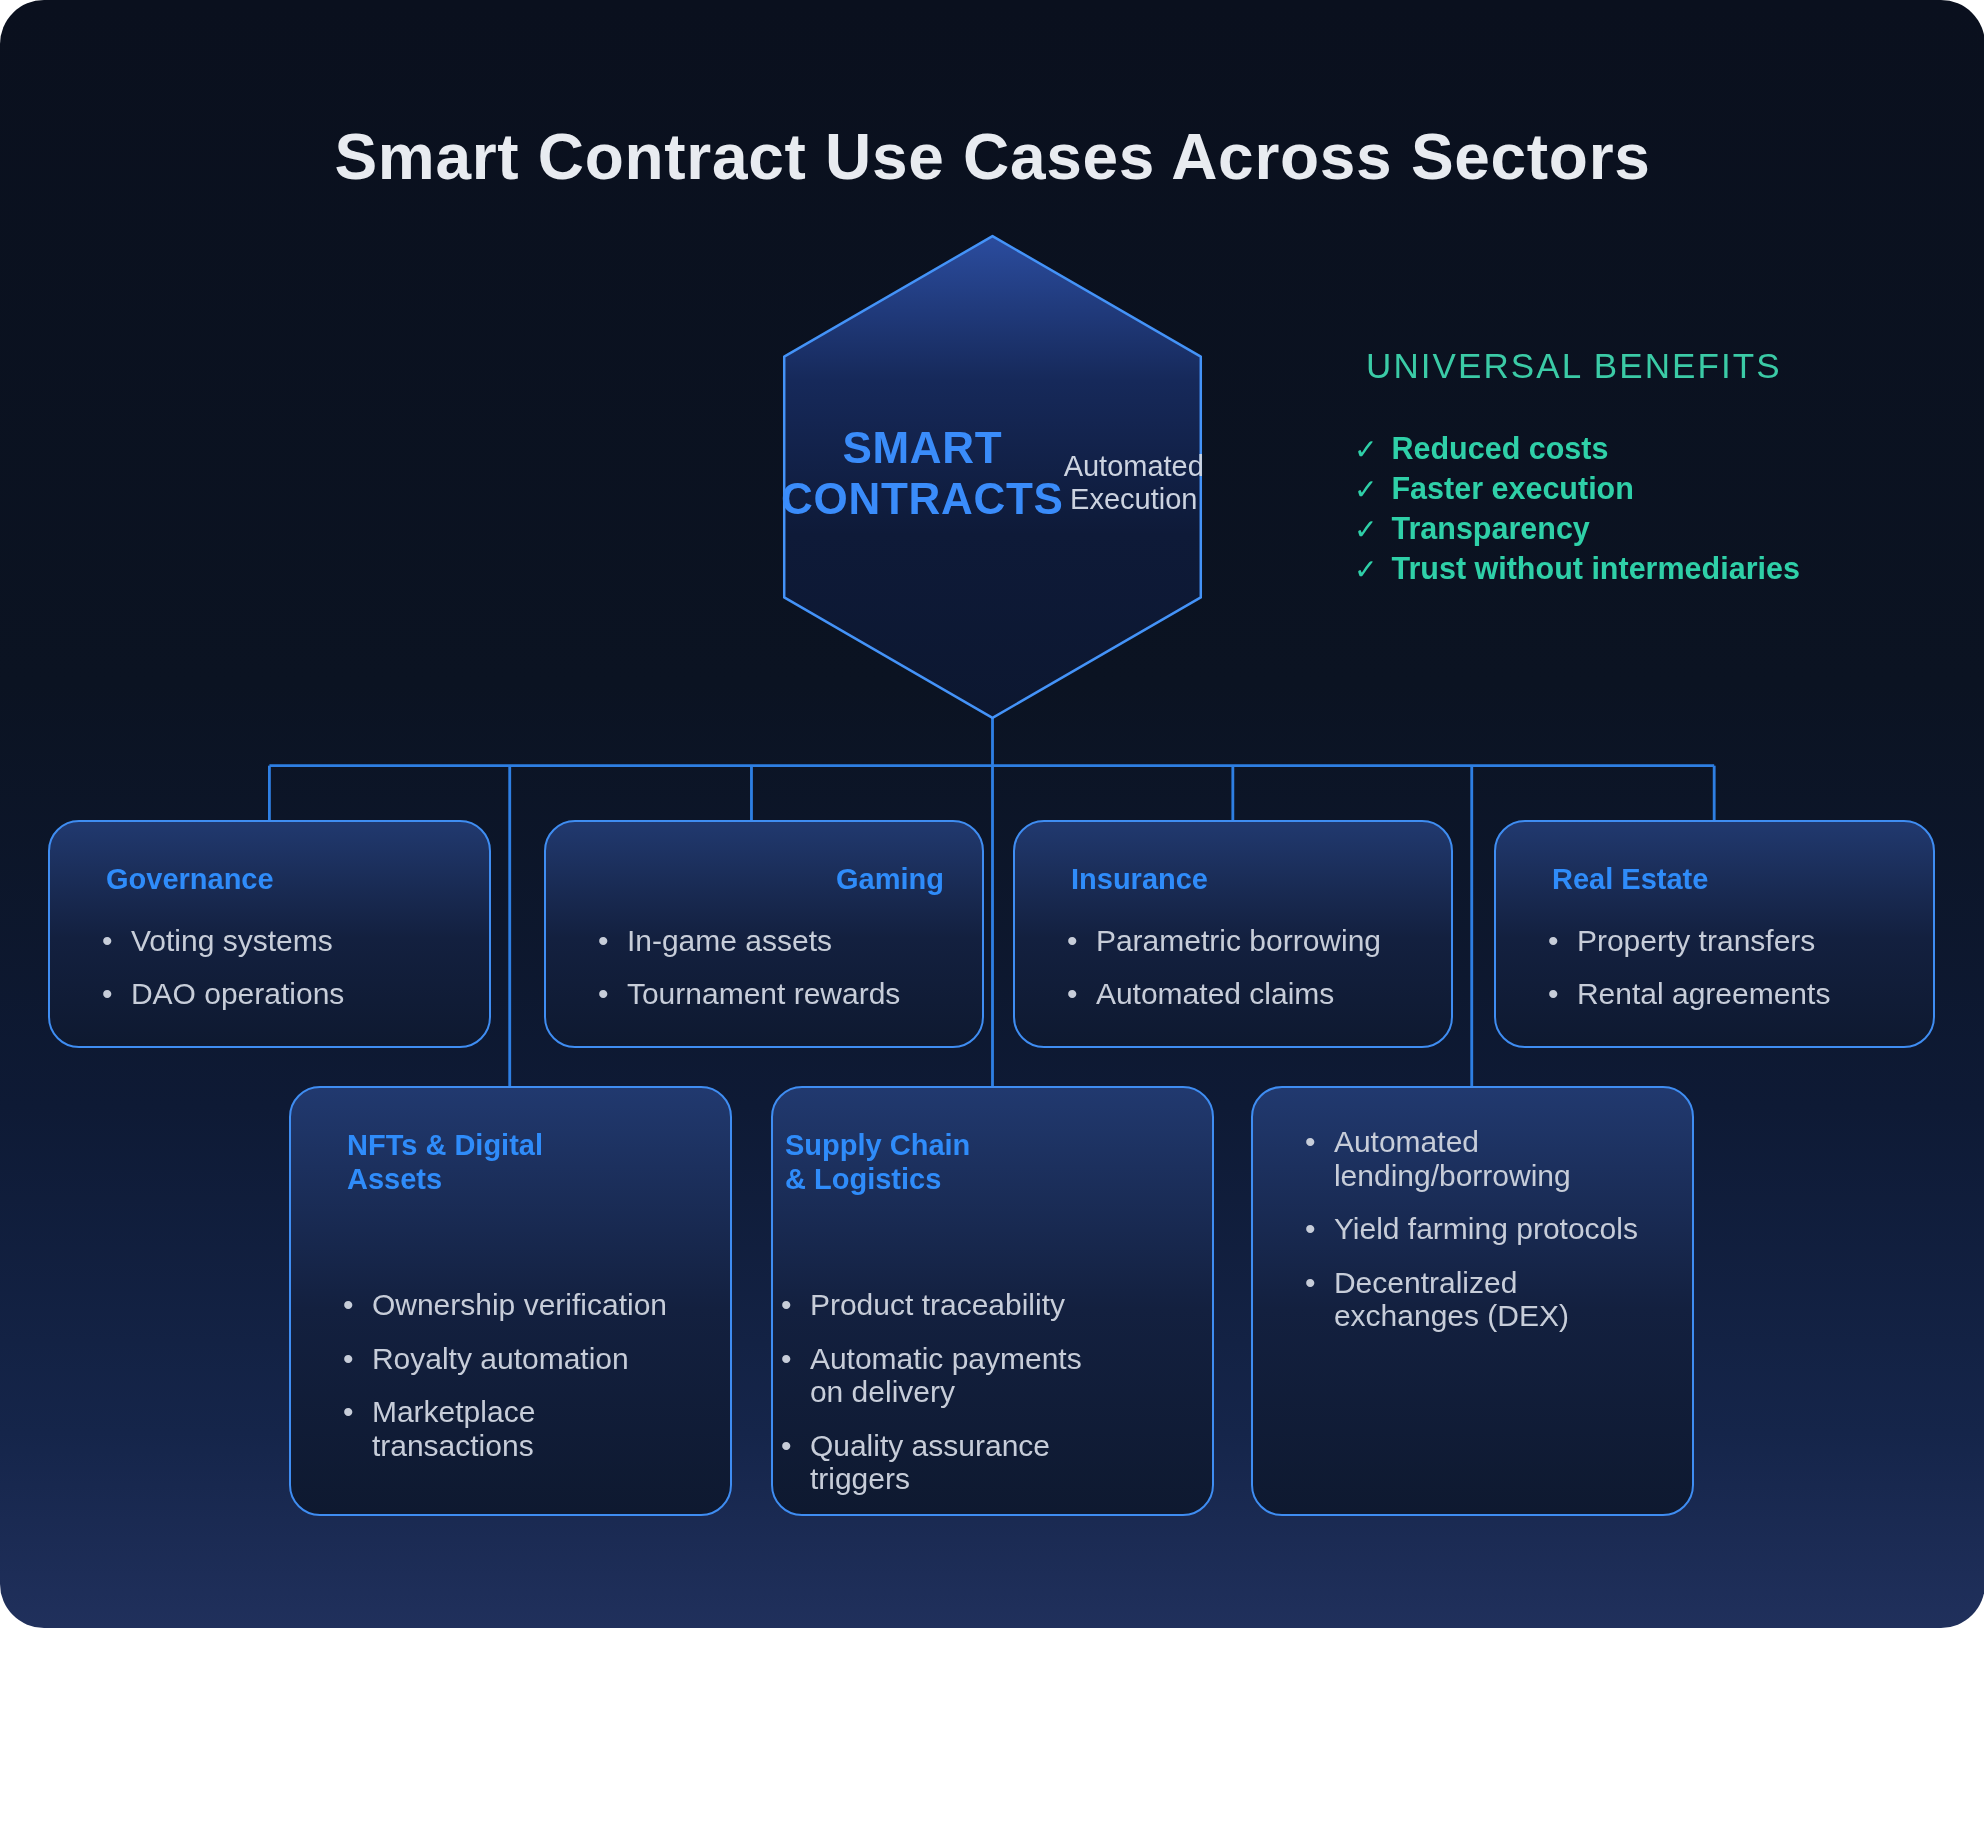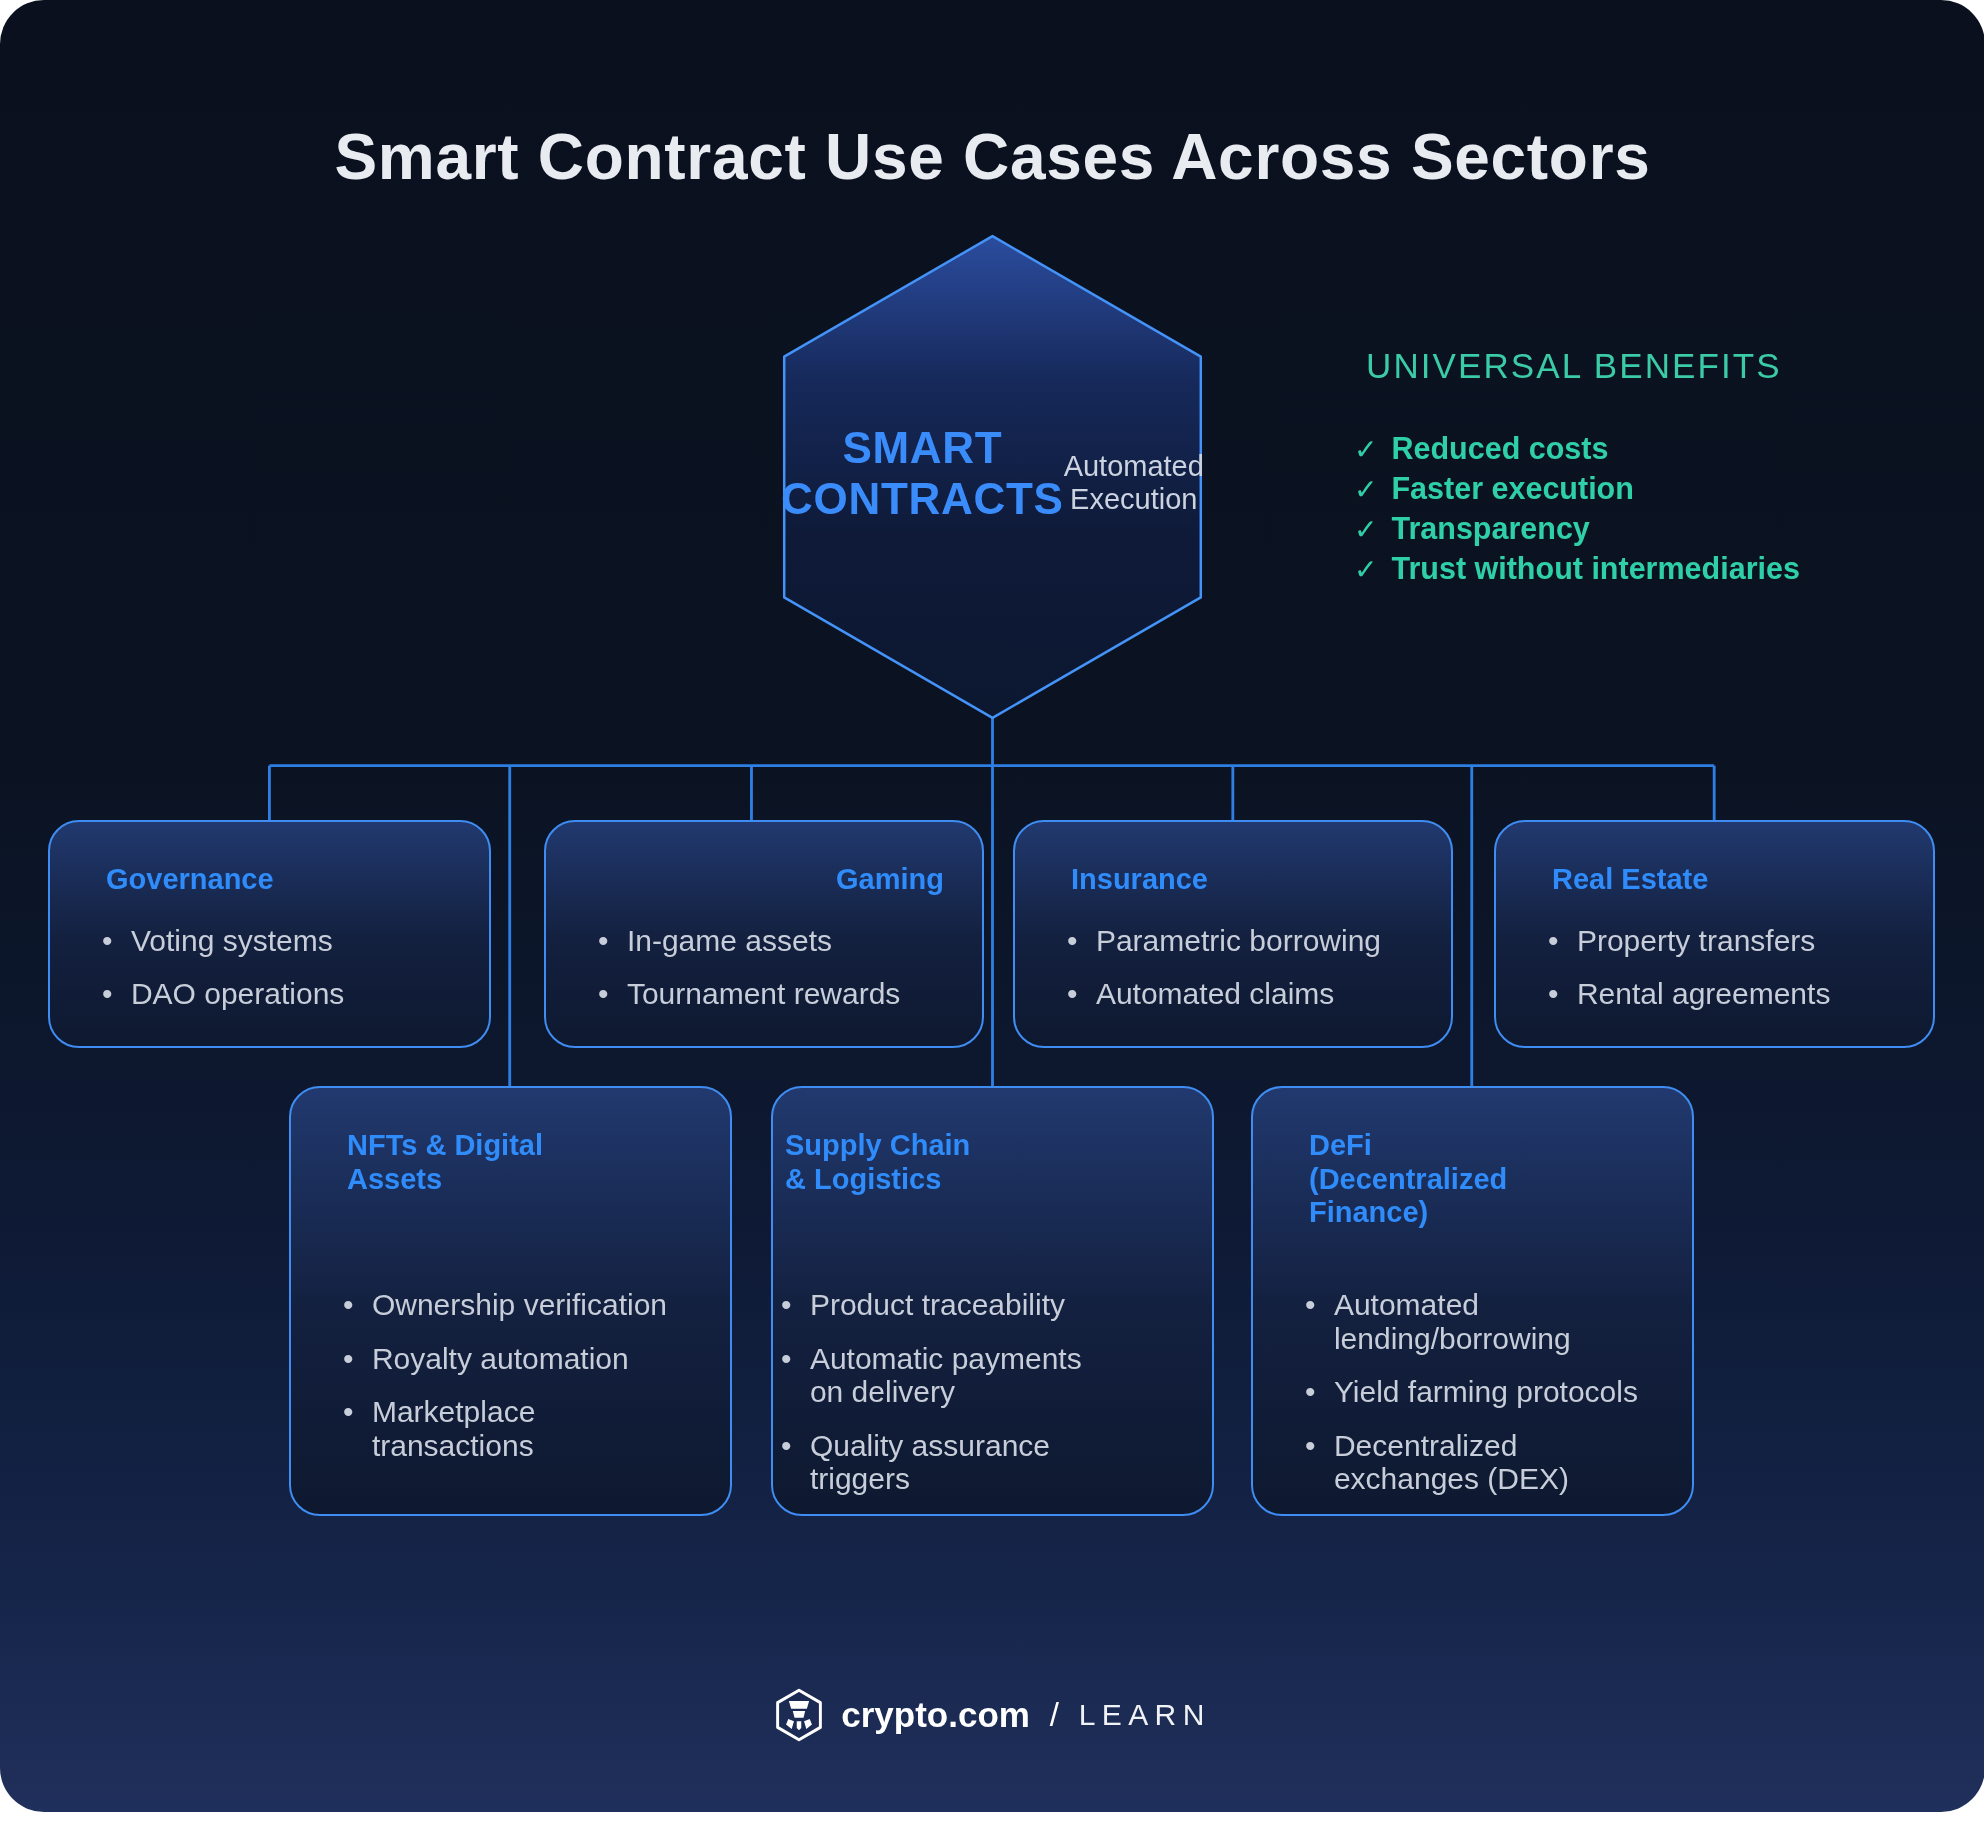--- a/index.html
+++ b/index.html
@@ -1,19 +1,19 @@
 <!DOCTYPE html>
 <html style="font-size:11.3px"><head>
 <meta charset="utf-8">
 <style>
   html,body{margin:0;padding:0;background:#ffffff;}
   body{font-family:"Liberation Sans", sans-serif;}
   #canvas{
     position:relative;
-    width:1985px;height:1812px;
+    width:1985px;height:1628px;
     border-radius:44px;
     overflow:hidden;
     background:linear-gradient(180deg,#0a101e 0%,#0b1322 42%,#0e1a35 68%,#15254a 88%,#20305c 100%);
   }
   
   .page-title{
     position:absolute;left:0;right:0;top:77px;
     text-align:center;
     font-size:64px;font-weight:bold;
     color:#e8ebf0;letter-spacing:0.7px;
@@ -233,25 +233,20 @@
         </li>
       <li>
           <span class="bullet-glyph">•</span>
           <span class="bullet-text">Quality assurance
 triggers</span>
         </li>
     </ul>
   </section>
 
   <section class="box row2" id="box-defi">
-    <div class="title-area">
-        <h2 class="box-title">DeFi
-(Decentralized
-Finance)</h2>
-      </div>
     <ul class="bullets">
       <li>
           <span class="bullet-glyph">•</span>
           <span class="bullet-text">Automated
 lending/borrowing</span>
         </li>
       <li>
           <span class="bullet-glyph">•</span>
           <span class="bullet-text">Yield farming protocols</span>
         </li>

